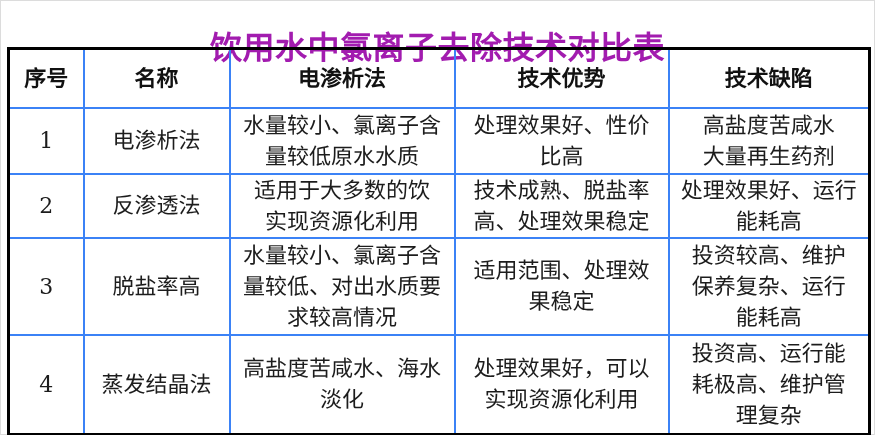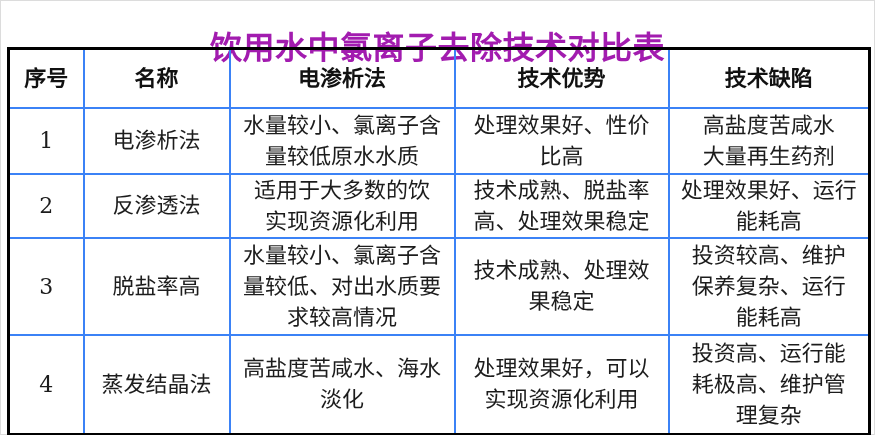--- a/index.html
+++ b/index.html
@@ -101,21 +101,21 @@
 高、处理效果稳定</td>
       <td>处理效果好、运行
 能耗高</td>
     </tr>
     <tr class="r2">
       <td>3</td>
       <td>脱盐率高</td>
       <td>水量较小、氯离子含
 量较低、对出水质要
 求较高情况</td>
-      <td>技术成熟、处理效
+      <td>适用范围、处理效
 果稳定</td>
       <td>投资较高、维护
 保养复杂、运行
 能耗高</td>
     </tr>
     <tr class="r3">
       <td>4</td>
       <td>蒸发结晶法</td>
       <td>高盐度苦咸水、海水
 淡化</td>

